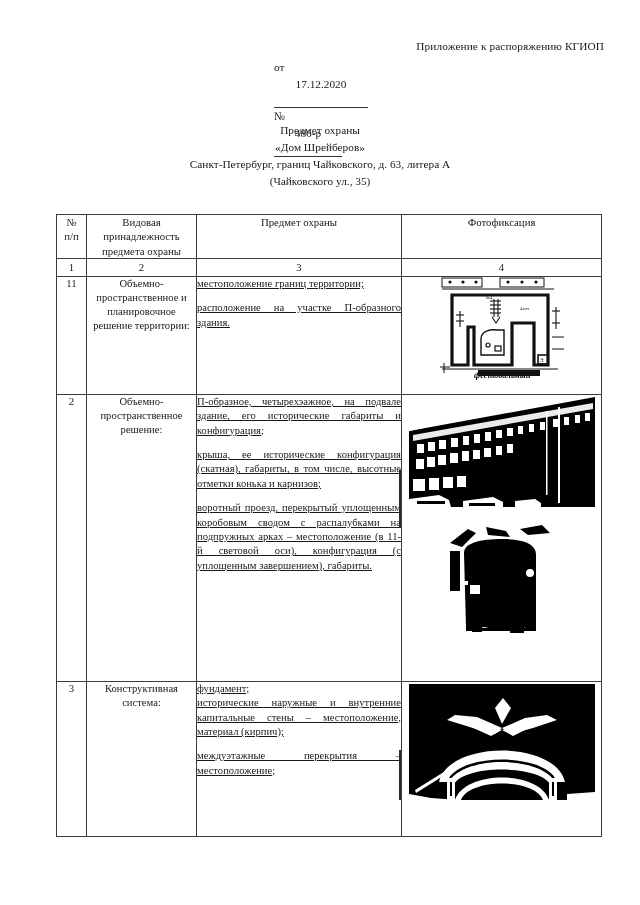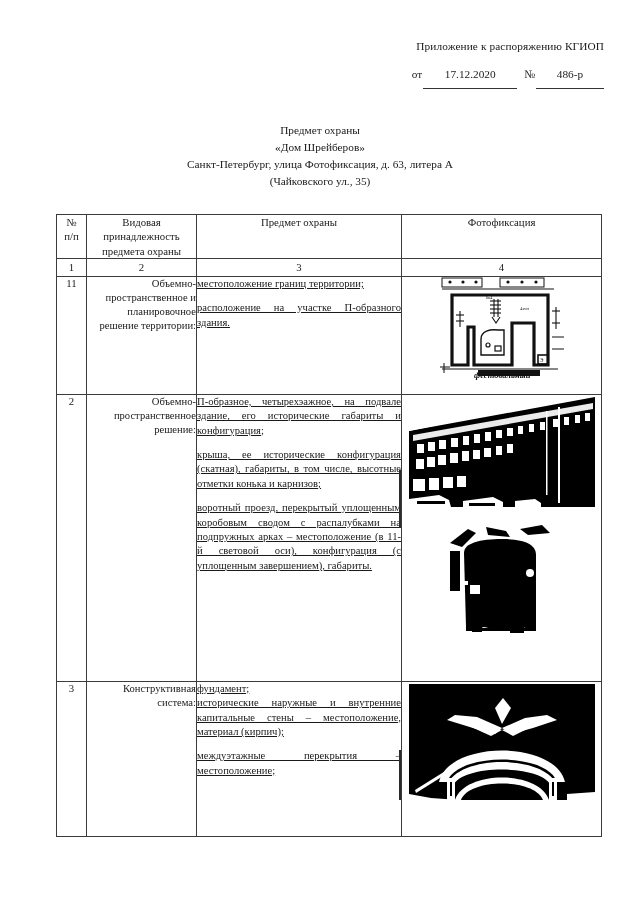--- a/index.html
+++ b/index.html
@@ -31,33 +31,34 @@
     width: 330px;
     text-align: right;
     font-size: 11.3px;
     line-height: 1.45;
   }
   .doc-header .line1 {
     white-space: nowrap;
     letter-spacing: .1px;
   }
   .doc-header .line2 {
-    margin-top: 12px;
+    margin-top: 5px;
     display: flex;
     justify-content: flex-end;
     align-items: baseline;
     gap: 0;
     white-space: nowrap;
+    flex-direction: column;
   }
   .doc-header .lbl { padding-right: 1px; }
   .uline {
     display: inline-block;
     border-bottom: 1px solid #333;
     text-align: center;
-    padding: 0 4px 5px 4px;
+    padding: 0 4px 15px 4px;
   }
   .uline.date { min-width: 86px; }
   .uline.num  { min-width: 60px; }
   .sp-gap { display: inline-block; width: 7px; }
 
   
   .title-block {
     position: absolute;
     top: 122px;
     left: 0;
@@ -104,21 +105,21 @@
     padding: 2px 0 3px 0;
     font-size: 10.8px;
   }
 
   td.idx {
     text-align: center;
     padding-top: 7px;
     font-size: 10.8px;
   }
   td.kind {
-    text-align: right;
+    text-align: center;
     padding: 7px 5px 4px 5px;
     line-height: 1.34;
   }
   td.subject {
     text-align: justify;
     text-align-last: left;
     padding: 7px 8px 8px 7px;
     line-height: 1.36;
     hyphens: none;
   }
@@ -162,21 +163,21 @@
       <span class="uline date">17.12.2020</span>
       <span class="sp-gap"></span>
       <span class="lbl">№</span>
       <span class="uline num">486-р</span>
     </div>
   </div>
 
   <div class="title-block">
     <div>Предмет охраны</div>
     <div>«Дом Шрейберов»</div>
-    <div>Санкт-Петербург, улица Фотофиксация, д. 63, литера А</div>
+    <div>Санкт-Петербург, границ Чайковского, д. 63, литера А</div>
     <div>(Чайковского ул., 35)</div>
   </div>
 
   <div class="tbl-wrap">
     <table class="predmet">
       <colgroup>
         <col class="c1">
           <col class="c2">
           <col class="c3">
           <col class="c4">

